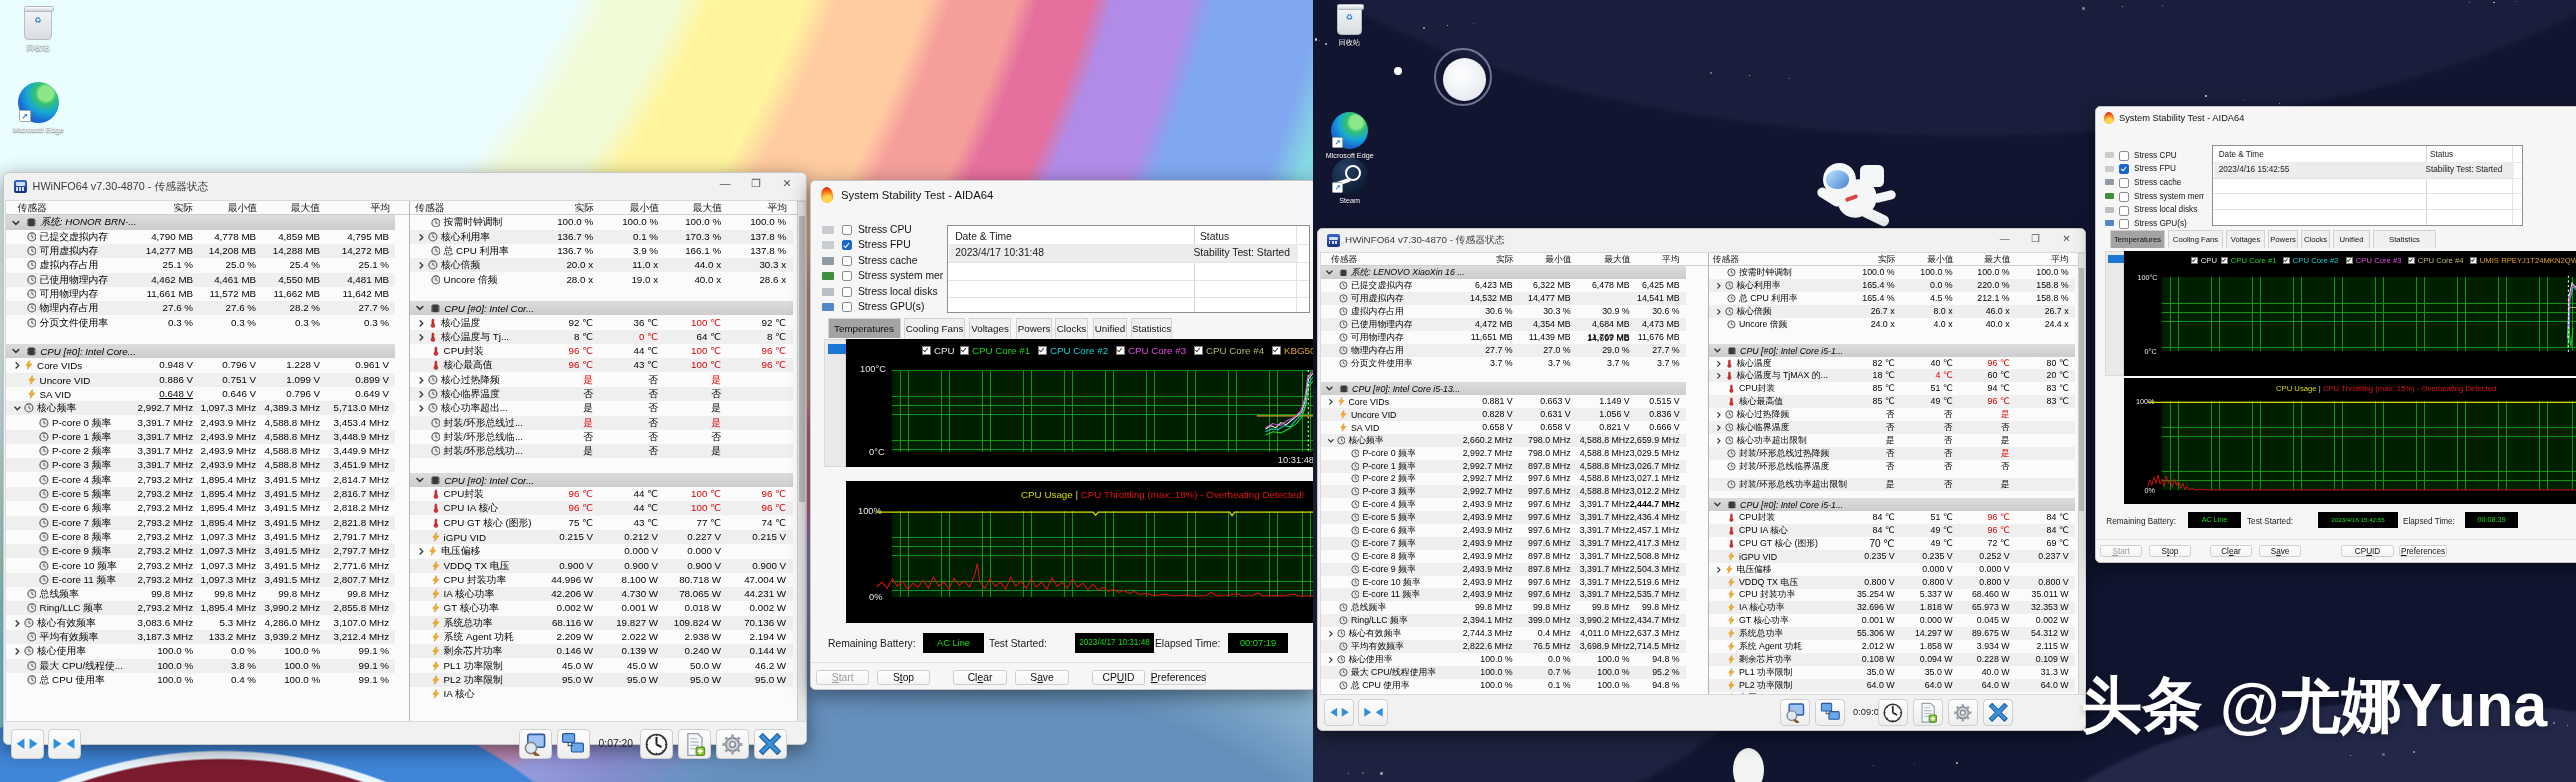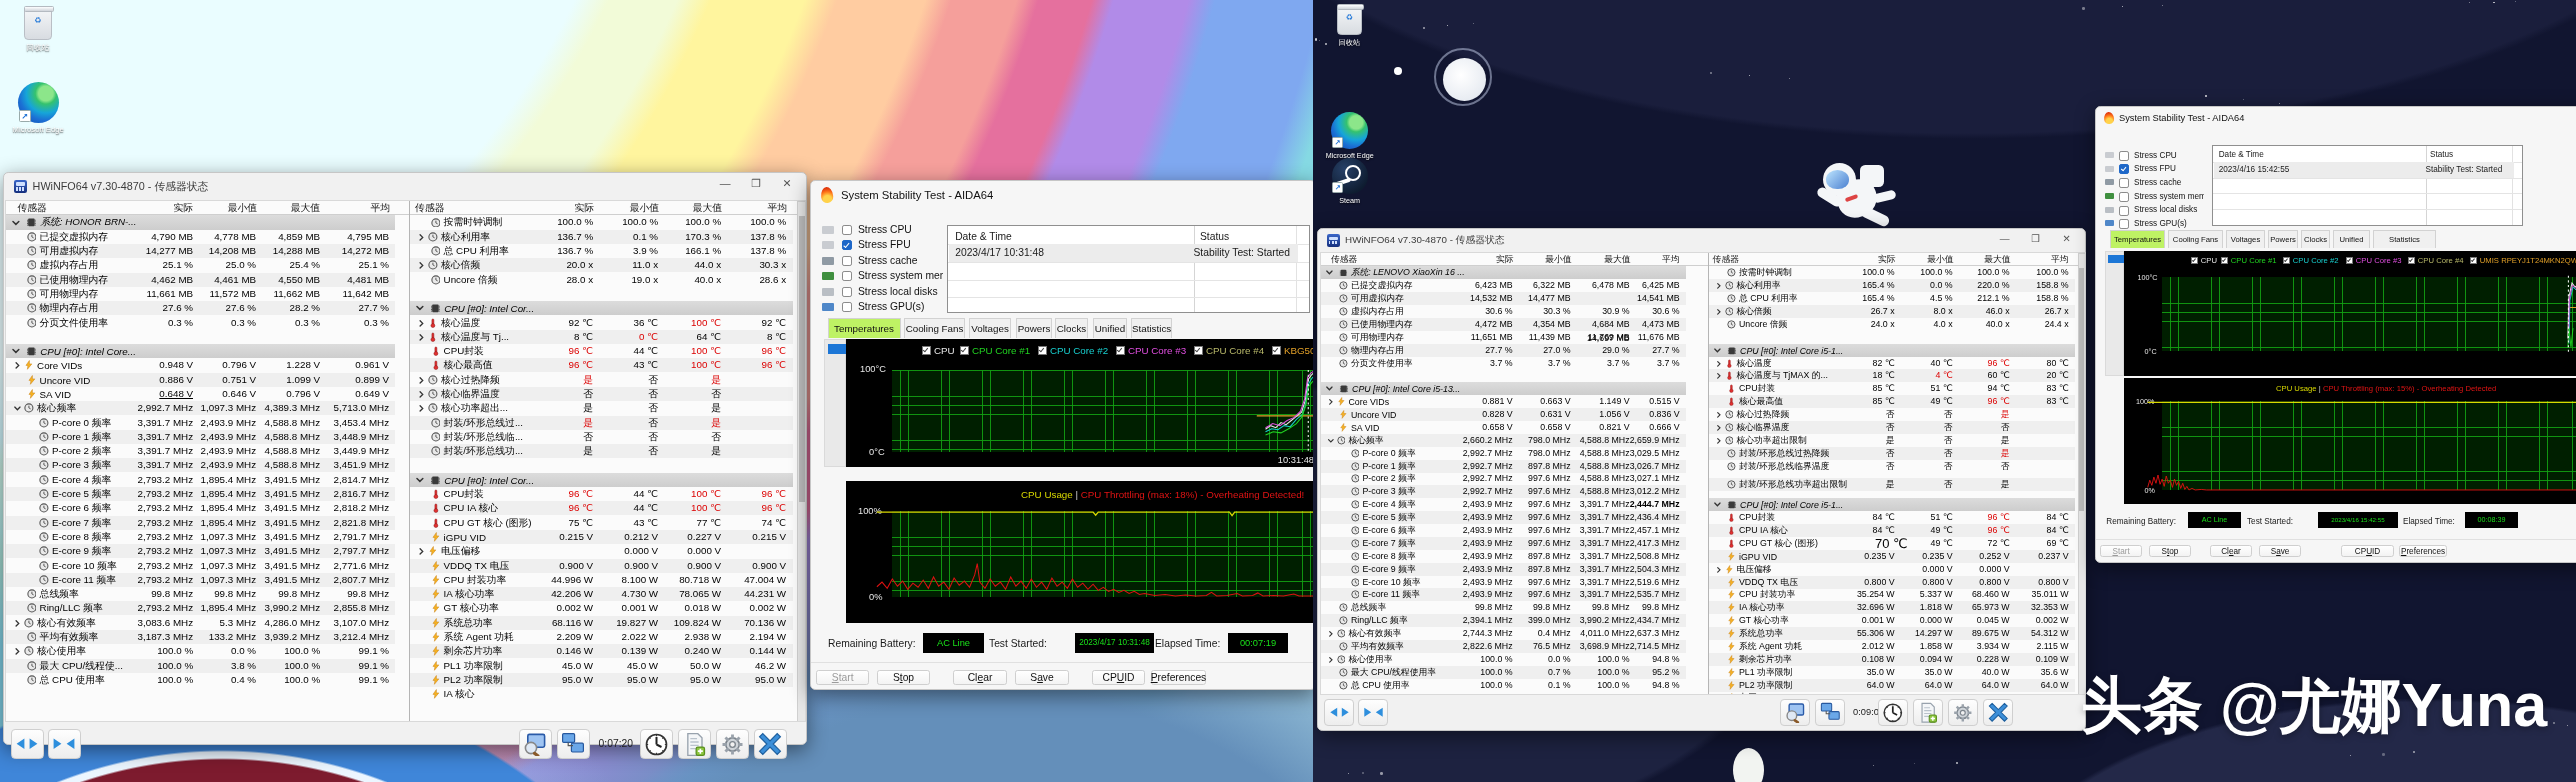--- a/index.html
+++ b/index.html
@@ -61,21 +61,21 @@
 .a-title{position:absolute;color:#111;white-space:nowrap}
 .chkrow{position:absolute;white-space:nowrap;color:#111}
 .cb{position:absolute;background:#fff;border:1px solid #8a8a8a;border-radius:2.1px}
 .cb.on{background:#1c66c8;border-color:#1c66c8}
 .cb.on:after{content:"";position:absolute;left:22%;top:8%;width:30%;height:55%;border:solid #fff;border-width:0 1.5px 1.5px 0;transform:rotate(40deg)}
 .devic{position:absolute;border-radius:1px}
 .listbox{position:absolute;background:#fff;border:0.5px solid #8f8f8f}
 .listbox .hline{position:absolute;left:0;right:0;height:0.5px;background:#e4e4e4}
 .listbox .vline{position:absolute;top:0;bottom:0;width:0.5px;background:#d5d5d5}
 .tab{position:absolute;background:#f0f0f0;border:0.5px solid #d2d2d2;border-bottom:none;color:#111;text-align:center;border-radius:1px 1px 0 0}
-.tab.act{background:#bef264;z-index:2}
+.tab.act{background:#a3a3a3;z-index:2}
 .gpanel{position:absolute;background:#000;overflow:hidden}
 .grid{position:absolute;background:
  repeating-linear-gradient(90deg,rgba(18,160,18,.9) 0 0.5px,rgba(18,160,18,0) 0.5px 8.2px),
  repeating-linear-gradient(180deg,rgba(18,160,18,.9) 0 0.5px,rgba(18,160,18,0) 0.5px 8.8px),
  #001f00}
 .glab{position:absolute;color:#e8e8e8}
 .legend{position:absolute;white-space:nowrap}
 .legend .lcb{display:inline-block;background:#fff;border:0.5px solid #777;position:relative;vertical-align:middle}
 .legend .lcb:after{content:"";position:absolute;left:22%;top:2%;width:30%;height:55%;border:solid #444;border-width:0 1.5px 1.5px 0;transform:rotate(40deg)}
 .legend span.t{vertical-align:middle}
@@ -2158,21 +2158,21 @@
           </div>
           <div class="hrow" style="left: 388px; top: 284px; width: 366px; height: 13px;">
             <div class="hcell hlab" style="left: 0px; top: 0px; width: 191px; height: 13px; font-size: 8.8px;">
               <span style="flex: 0 0 auto; width: 18.5px;"></span>
               <svg width="8.8" height="8.8" viewBox="0 0 20 20" style="flex: 0 0 auto; margin-right: 3.1px;">
                 <rect x="8" y="2" width="4" height="11" rx="2" fill="#e03131" stroke="#8a1010" stroke-width="1"></rect>
                 <circle cx="10" cy="15.5" r="4" fill="#e03131" stroke="#8a1010" stroke-width="1"></circle>
               </svg>
               <span style="white-space: nowrap;">CPU GT 核心 (图形)</span>
             </div>
-            <div class="hcell hval" style="left: 124px; top: 0px; width: 75px; height: 13px; font-size: 13px; line-height: 13px;">70 ℃</div>
+            <div class="hcell hval" style="left: 111px; top: 0px; width: 75px; height: 13px; font-size: 10px; line-height: 13px;">70 ℃</div>
             <div class="hcell hval" style="left: 169px; top: 0px; width: 75px; height: 13px; font-size: 8.8px; line-height: 13px;">49 ℃</div>
             <div class="hcell hval" style="left: 226px; top: 0px; width: 75px; height: 13px; font-size: 8.8px; line-height: 13px;">72 ℃</div>
             <div class="hcell hval" style="left: 285px; top: 0px; width: 75px; height: 13px; font-size: 8.8px; line-height: 13px;">69 ℃</div>
           </div>
           <div class="hrow odd" style="left: 388px; top: 297px; width: 366px; height: 13px;">
             <div class="hcell hlab" style="left: 0px; top: 0px; width: 191px; height: 13px; font-size: 8.8px;">
               <span style="flex: 0 0 auto; width: 18.5px;"></span>
               <svg width="8.8" height="8.8" viewBox="0 0 20 20" style="flex: 0 0 auto; margin-right: 3.1px;">
                 <path d="M11 1 L4 11 h4 L7 19 L16 8 h-5 z" fill="#f7b322" stroke="#c87d0e" stroke-width="1"></path>
               </svg>
@@ -2294,21 +2294,21 @@
             <div class="hcell hlab" style="left: 0px; top: 0px; width: 191px; height: 13px; font-size: 8.8px;">
               <span style="flex: 0 0 auto; width: 18.5px;"></span>
               <svg width="8.8" height="8.8" viewBox="0 0 20 20" style="flex: 0 0 auto; margin-right: 3.1px;">
                 <path d="M11 1 L4 11 h4 L7 19 L16 8 h-5 z" fill="#f7b322" stroke="#c87d0e" stroke-width="1"></path>
               </svg>
               <span style="white-space: nowrap;">PL1 功率限制</span>
             </div>
             <div class="hcell hval" style="left: 111px; top: 0px; width: 75px; height: 13px; font-size: 8.8px; line-height: 13px;">35.0 W</div>
             <div class="hcell hval" style="left: 169px; top: 0px; width: 75px; height: 13px; font-size: 8.8px; line-height: 13px;">35.0 W</div>
             <div class="hcell hval" style="left: 226px; top: 0px; width: 75px; height: 13px; font-size: 8.8px; line-height: 13px;">40.0 W</div>
-            <div class="hcell hval" style="left: 285px; top: 0px; width: 75px; height: 13px; font-size: 8.8px; line-height: 13px;">35.6 W</div>
+            <div class="hcell hval" style="left: 285px; top: 0px; width: 75px; height: 13px; font-size: 8.8px; line-height: 13px;">31.3 W</div>
           </div>
           <div class="hrow odd" style="left: 388px; top: 426px; width: 366px; height: 13px;">
             <div class="hcell hlab" style="left: 0px; top: 0px; width: 191px; height: 13px; font-size: 8.8px;">
               <span style="flex: 0 0 auto; width: 18.5px;"></span>
               <svg width="8.8" height="8.8" viewBox="0 0 20 20" style="flex: 0 0 auto; margin-right: 3.1px;">
                 <path d="M11 1 L4 11 h4 L7 19 L16 8 h-5 z" fill="#f7b322" stroke="#c87d0e" stroke-width="1"></path>
               </svg>
               <span style="white-space: nowrap;">PL2 功率限制</span>
             </div>
             <div class="hcell hval" style="left: 111px; top: 0px; width: 75px; height: 13px; font-size: 8.8px; line-height: 13px;">64.0 W</div>

